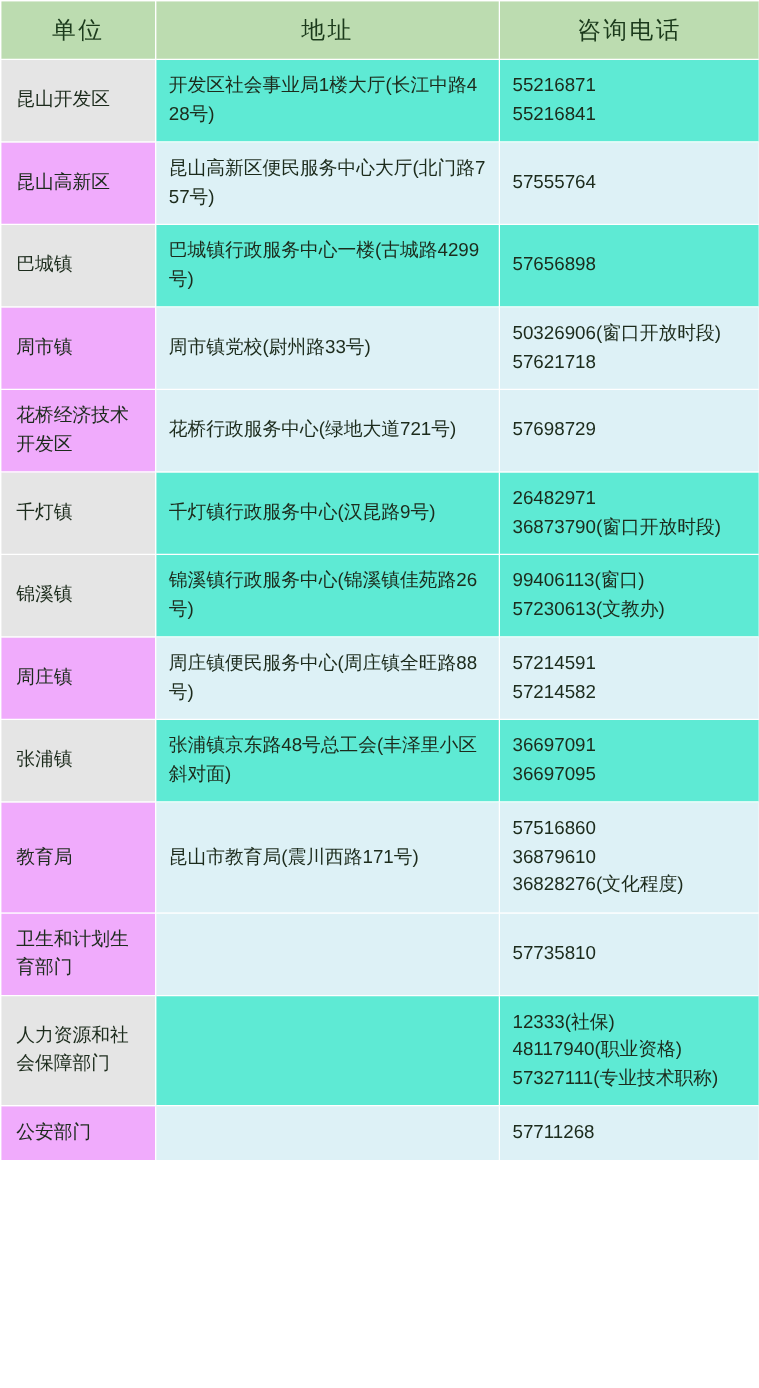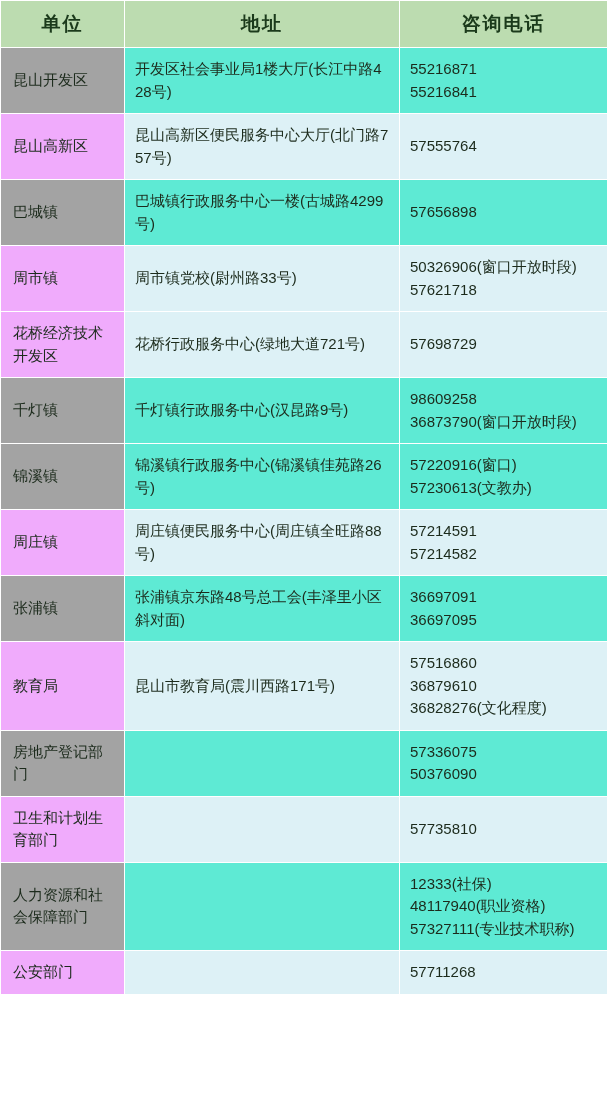--- a/index.html
+++ b/index.html
@@ -17,21 +17,21 @@
     table-layout: fixed;
   }
   table.contact-table col.c-unit { width: 124px; }
   table.contact-table col.c-addr { width: 275px; }
   table.contact-table col.c-tel  { width: 208px; }
 
   thead th {
     background: #bcdcb0;
     color: #1b3a1b;
     font-size: 19px;
-    font-weight: bold;
+    font-weight: normal;
     text-align: center;
     padding: 10px 4px;
     border: 1px solid #ffffff;
     letter-spacing: 2px;
   }
   tbody td {
     border: 1px solid #ffffff;
     font-size: 15px;
     color: #1c2b1c;
     padding: 10px 10px;
@@ -39,21 +39,21 @@
     line-height: 1.5;
     word-break: break-all;
   }
   tbody td.unit {
     text-align: left;
     padding-left: 12px;
   }
   tbody tr.row-green td { background: #5eead4; }
   tbody tr.row-blue  td { background: #ddf1f6; }
 
-  tbody tr.row-green td.unit { background: #a3a3a3; }
+  tbody tr.row-green td.unit { background: #e5e5e5; }
   tbody tr.row-blue  td.unit { background: #f0abfc; }
 
   .tel-line { display: block; }
 </style>
 </head>
 <body>
 
 <table class="contact-table">
   <colgroup>
     <col class="c-unit">
@@ -102,29 +102,29 @@
         <td class="unit">花桥经济技术开发区</td>
         <td class="address">花桥行政服务中心(绿地大道721号)</td>
         <td class="phones">
           <span class="tel-line">57698729</span>
         </td>
       </tr>
       <tr class="row-green">
         <td class="unit">千灯镇</td>
         <td class="address">千灯镇行政服务中心(汉昆路9号)</td>
         <td class="phones">
-          <span class="tel-line">98609258</span>
+          <span class="tel-line">26482971</span>
           <span class="tel-line">36873790(窗口开放时段)</span>
         </td>
       </tr>
       <tr class="row-green">
         <td class="unit">锦溪镇</td>
         <td class="address">锦溪镇行政服务中心(锦溪镇佳苑路26号)</td>
         <td class="phones">
-          <span class="tel-line">57220916(窗口)</span>
+          <span class="tel-line">99406113(窗口)</span>
           <span class="tel-line">57230613(文教办)</span>
         </td>
       </tr>
       <tr class="row-blue">
         <td class="unit">周庄镇</td>
         <td class="address">周庄镇便民服务中心(周庄镇全旺路88号)</td>
         <td class="phones">
           <span class="tel-line">57214591</span>
           <span class="tel-line">57214582</span>
         </td>
@@ -137,28 +137,20 @@
           <span class="tel-line">36697095</span>
         </td>
       </tr>
       <tr class="row-blue">
         <td class="unit">教育局</td>
         <td class="address">昆山市教育局(震川西路171号)</td>
         <td class="phones">
           <span class="tel-line">57516860</span>
           <span class="tel-line">36879610</span>
           <span class="tel-line">36828276(文化程度)</span>
-        </td>
-      </tr>
-      <tr class="row-green">
-        <td class="unit">房地产登记部门</td>
-        <td class="address"></td>
-        <td class="phones">
-          <span class="tel-line">57336075</span>
-          <span class="tel-line">50376090</span>
         </td>
       </tr>
       <tr class="row-blue">
         <td class="unit">卫生和计划生育部门</td>
         <td class="address"></td>
         <td class="phones">
           <span class="tel-line">57735810</span>
         </td>
       </tr>
       <tr class="row-green">

